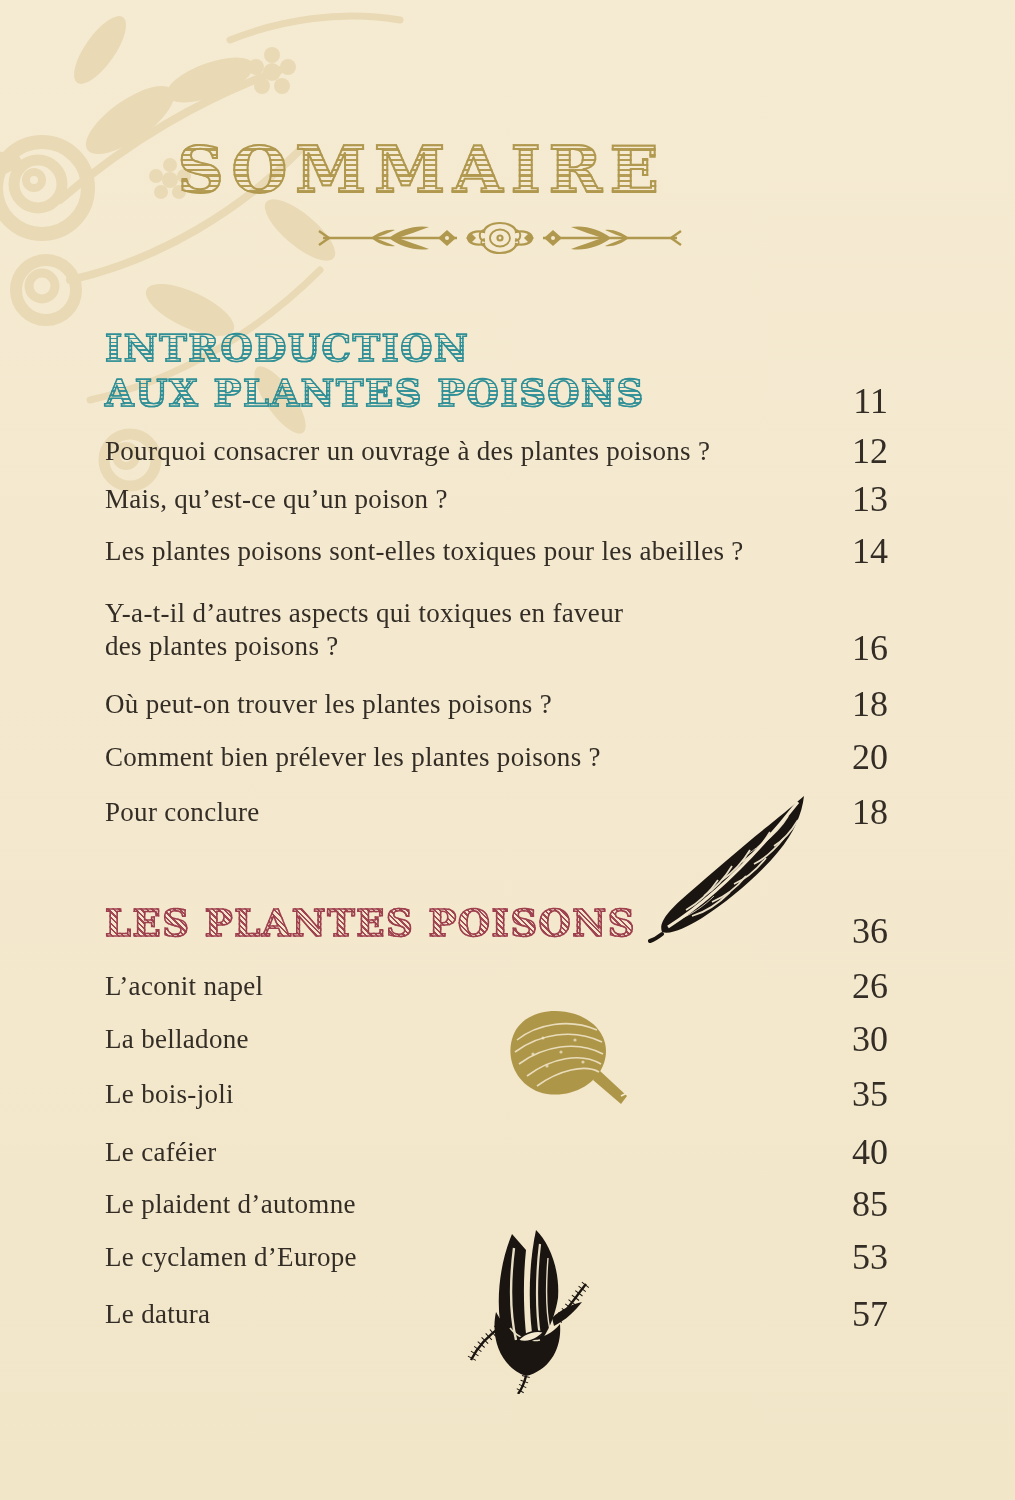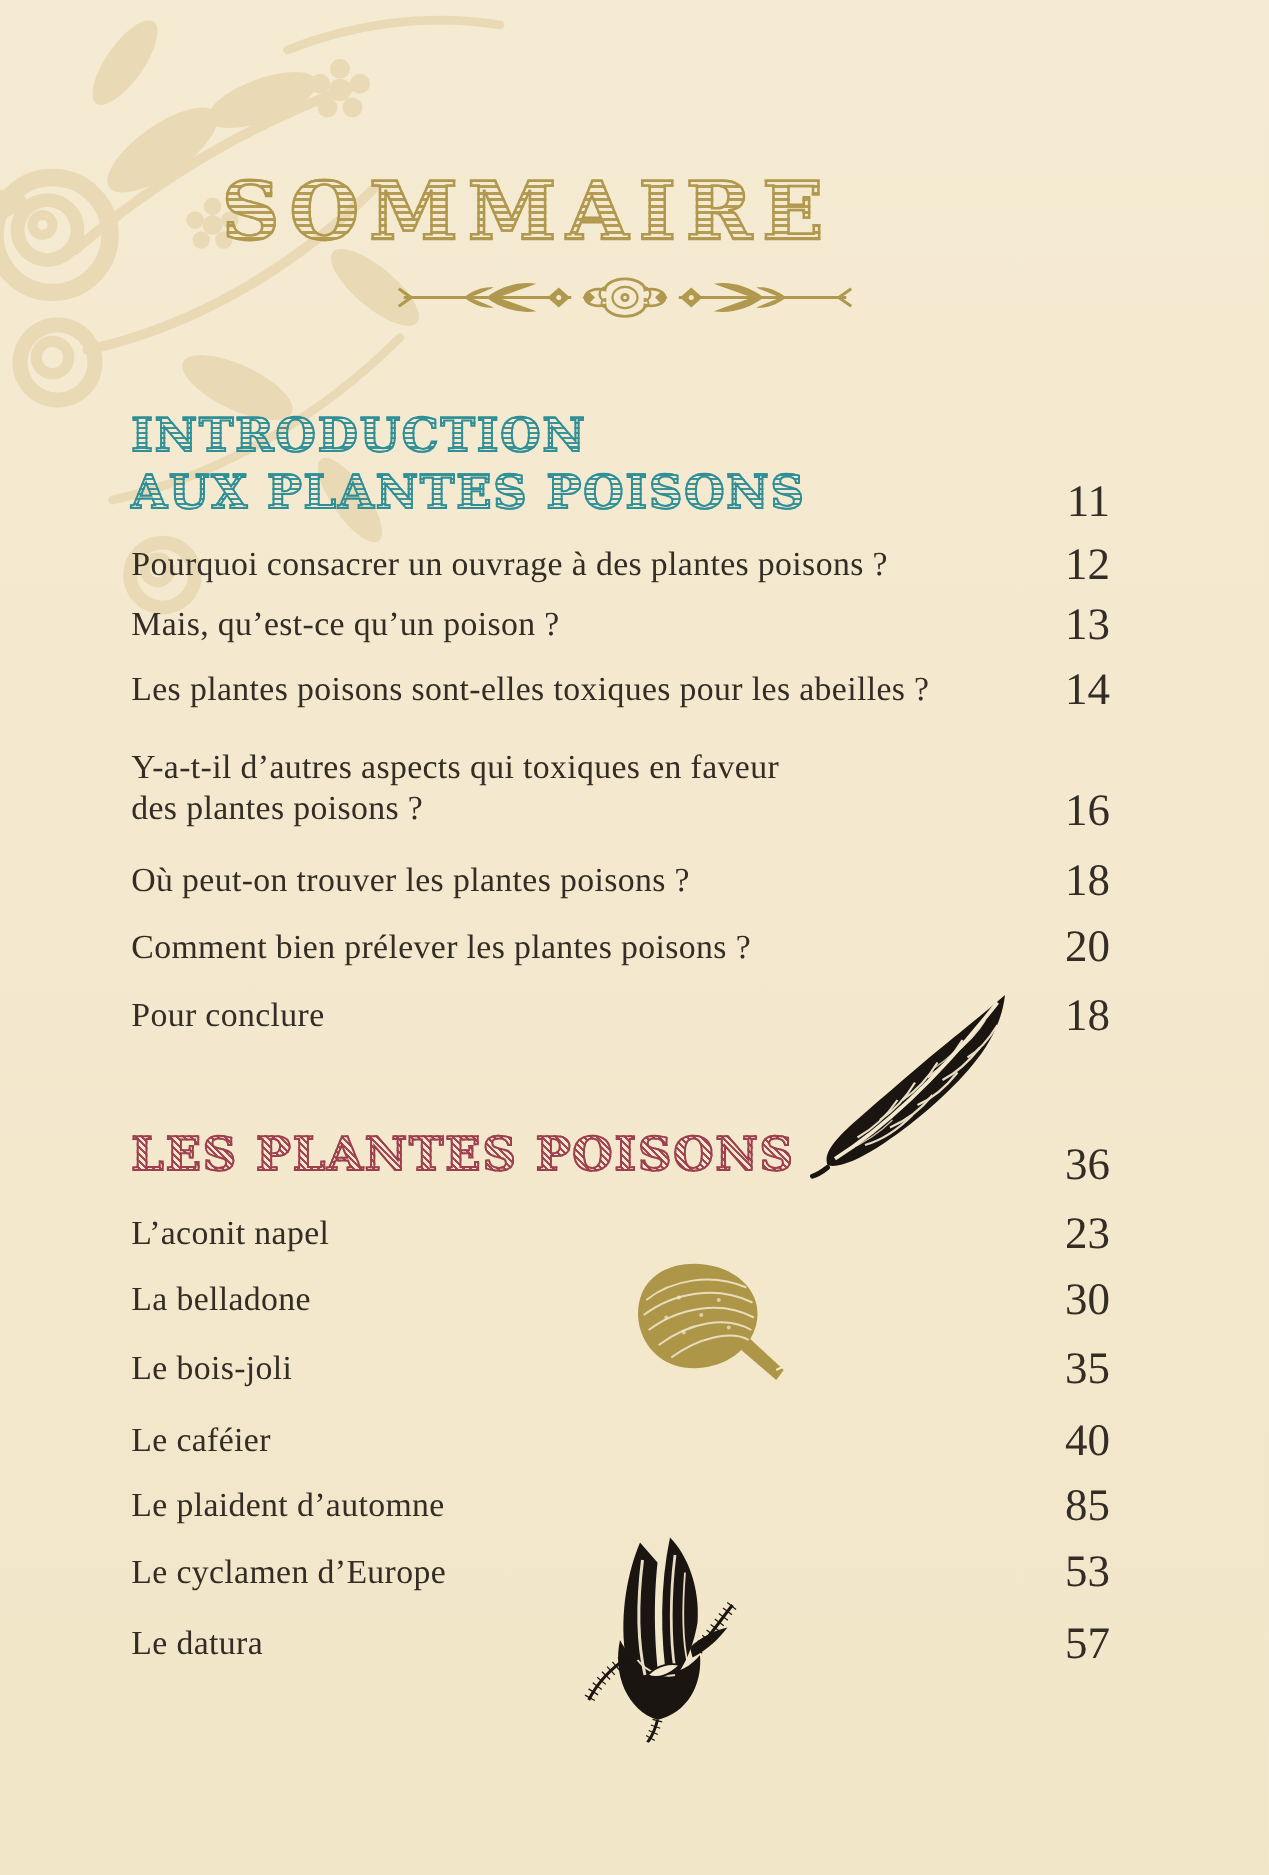--- a/index.html
+++ b/index.html
@@ -158,21 +158,21 @@
     <span class="pageno">18</span>
   </div>
 
   <div class="row section-heading heading-red" style="top:901px">
     <span class="label engraved">LES PLANTES POISONS</span>
     <span class="pageno">36</span>
   </div>
 
   <div class="row" style="top:971px">
     <span class="label">L’aconit napel</span>
-    <span class="pageno">23</span>
+    <span class="pageno">26</span>
   </div>
   <div class="row" style="top:1024px">
     <span class="label">La belladone</span>
     <span class="pageno">30</span>
   </div>
   <div class="row" style="top:1079px">
     <span class="label">Le bois-joli</span>
     <span class="pageno">35</span>
   </div>
   <div class="row" style="top:1137px">

